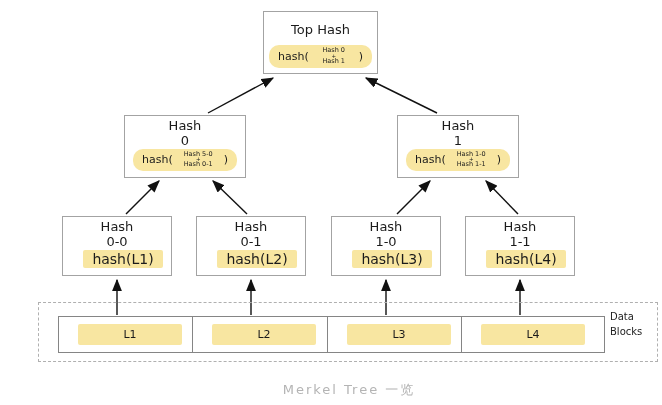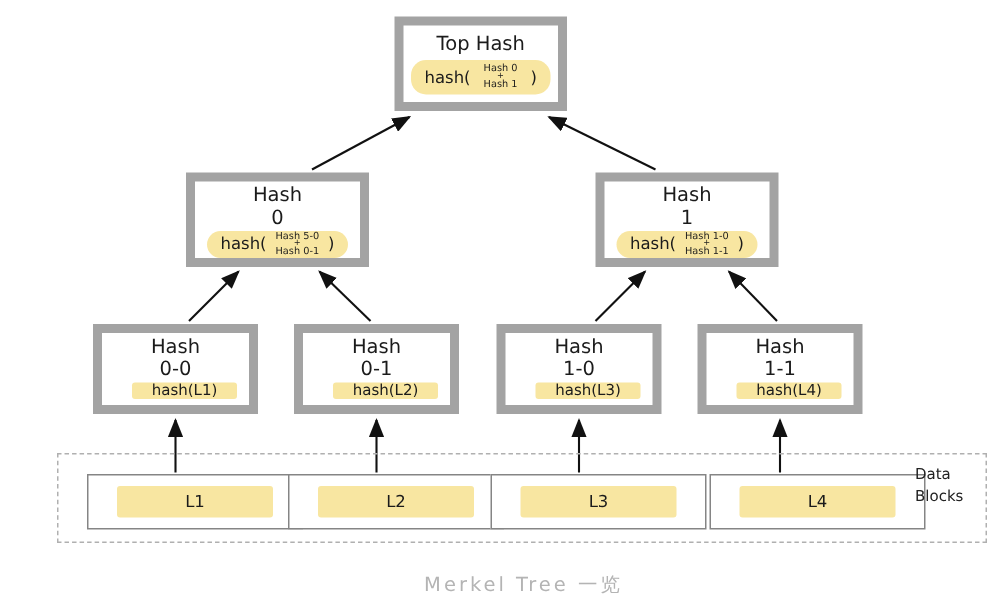--- a/index.html
+++ b/index.html
@@ -14,21 +14,21 @@
   }
   svg.arrows {
     position: absolute;
     left: 0; top: 0;
     width: 662px; height: 405px;
     pointer-events: none;
   }
   .node {
     position: absolute;
     background: #ffffff;
-    border: 6px solid #a3a3a3;
+    border: 1px solid #a3a3a3;
     box-sizing: border-box;
     display: flex;
     flex-direction: column;
     align-items: stretch;
   }
   .node .title {
     flex: 1 1 auto;
     display: flex;
     flex-direction: column;
     align-items: center;
@@ -71,21 +71,21 @@
   .mid-node .bar { margin: 0 8px 6px 8px; height: 26px; }
   .mid-0 { left: 124px; }
   .mid-1 { left: 397px; }
   .leaf-node   { top: 216px; width: 110px; height: 60px; }
   .leaf-node .bar {
     margin: 0 8px 7px 20px;
     height: 21px;
     display: flex;
     align-items: center;
     justify-content: center;
-    font-size: 10px;
+    font-size: 14px;
   }
   .leaf-0 { left: 62px; }
   .leaf-1 { left: 196px; }
   .leaf-2 { left: 331px; }
   .leaf-3 { left: 465px; }
   .dashed-region {
     position: absolute;
     left: 38px; top: 302px;
     width: 620px; height: 60px;
     border: 1px dashed #b0b0b0;
@@ -106,21 +106,21 @@
     width: 104px;
     height: 21px;
     display: flex;
     align-items: center;
     justify-content: center;
     font-size: 11px;
   }
   .block-0 { left: 58px; }
   .block-1 { left: 192px; }
   .block-2 { left: 327px; }
-  .block-3 { left: 461px; margin-left: 12px; }
+  .block-3 { left: 461px; }
   .data-blocks-label {
     position: absolute;
     left: 610px; top: 310px;
     font-size: 10px;
     line-height: 1.45;
     color: #222222;
   }
   .caption {
     position: absolute;
     left: 18px; top: 381px;

